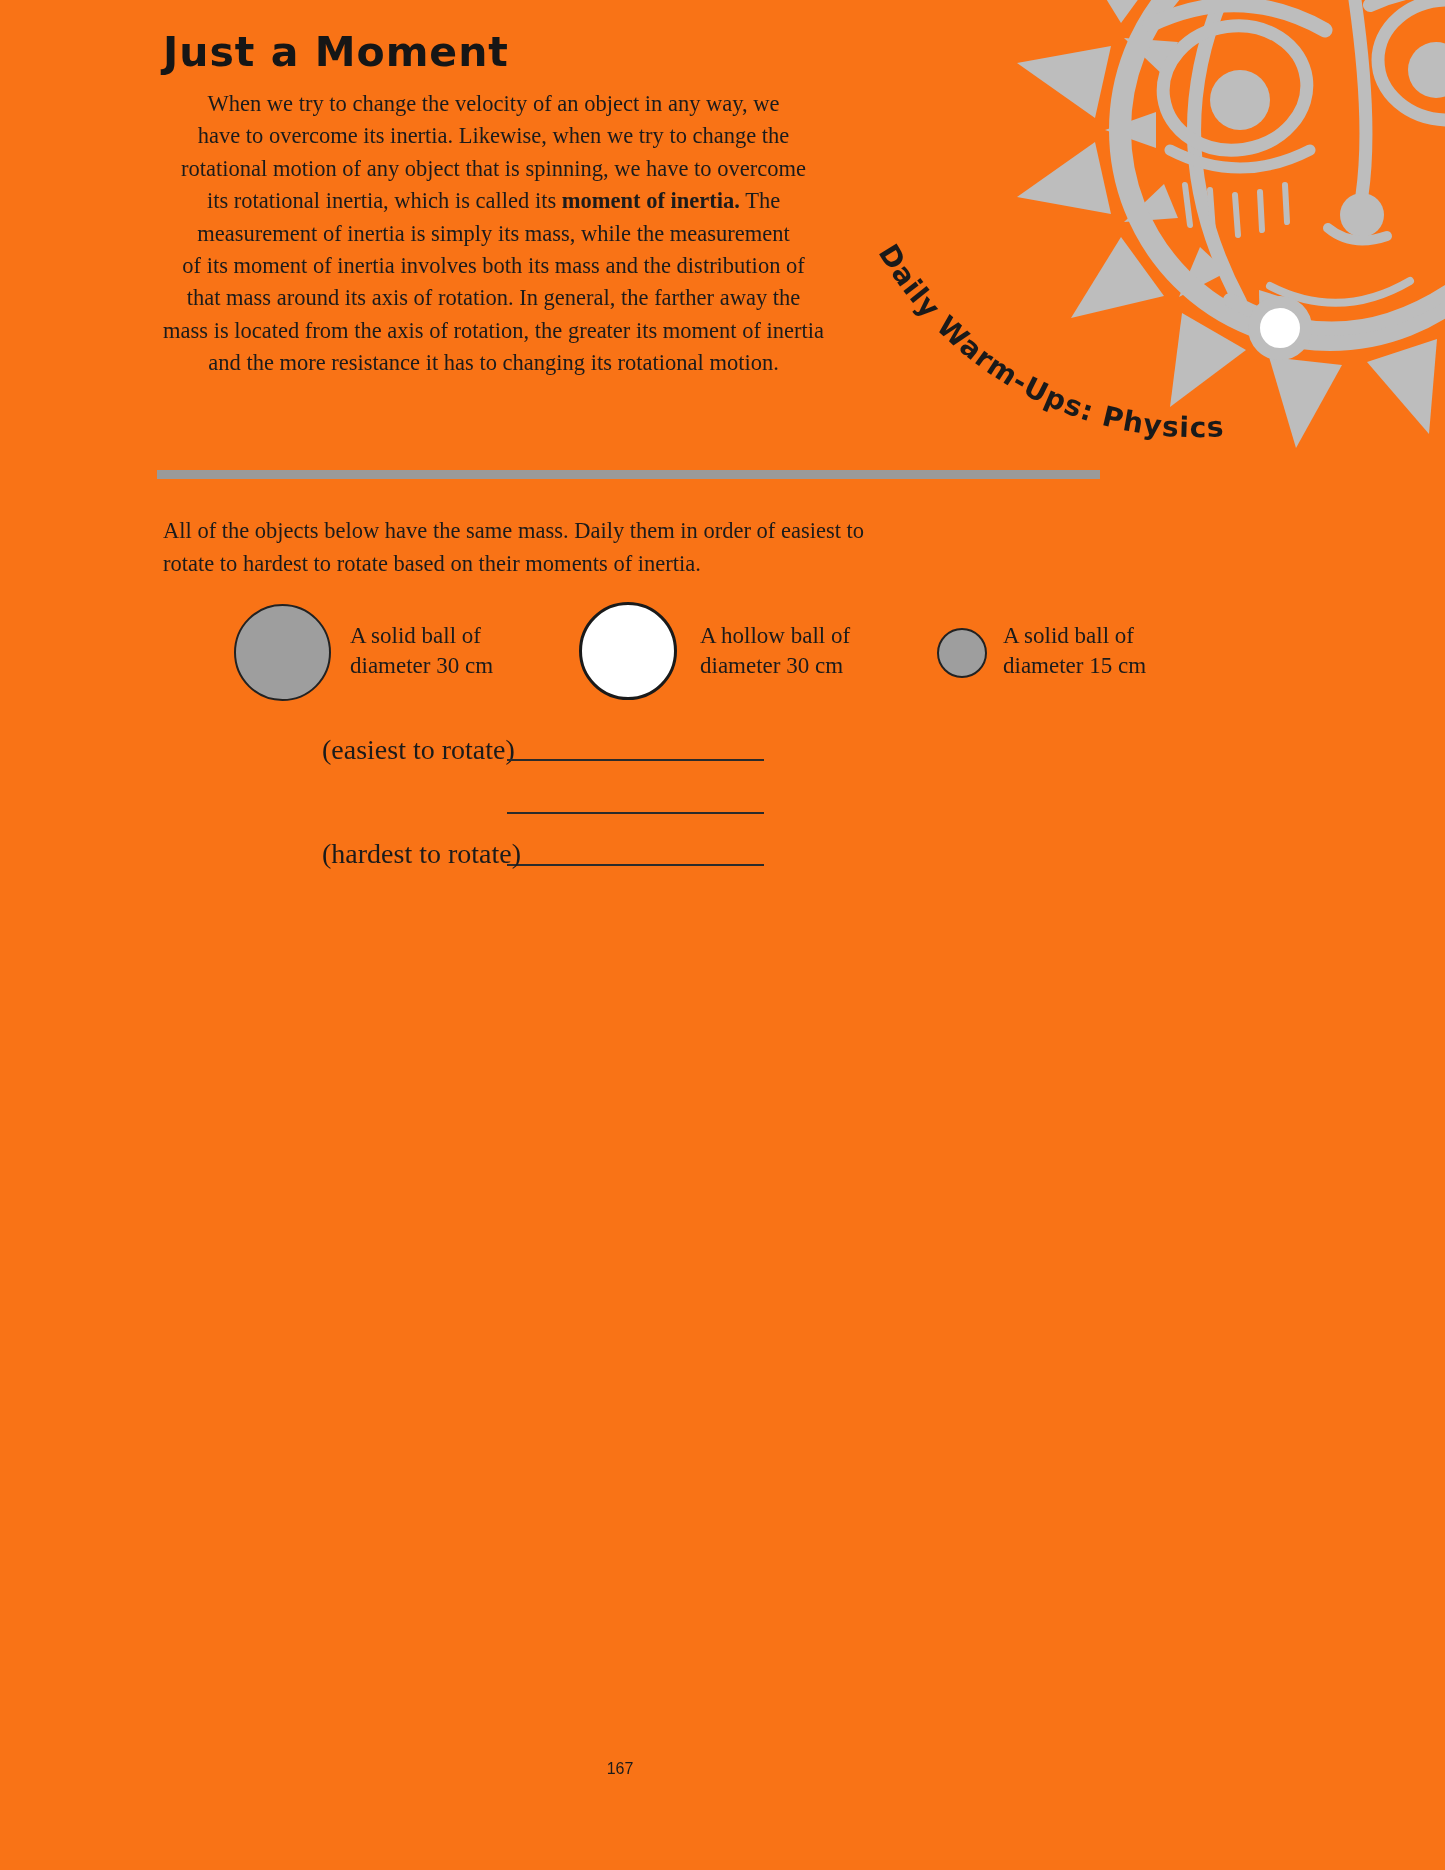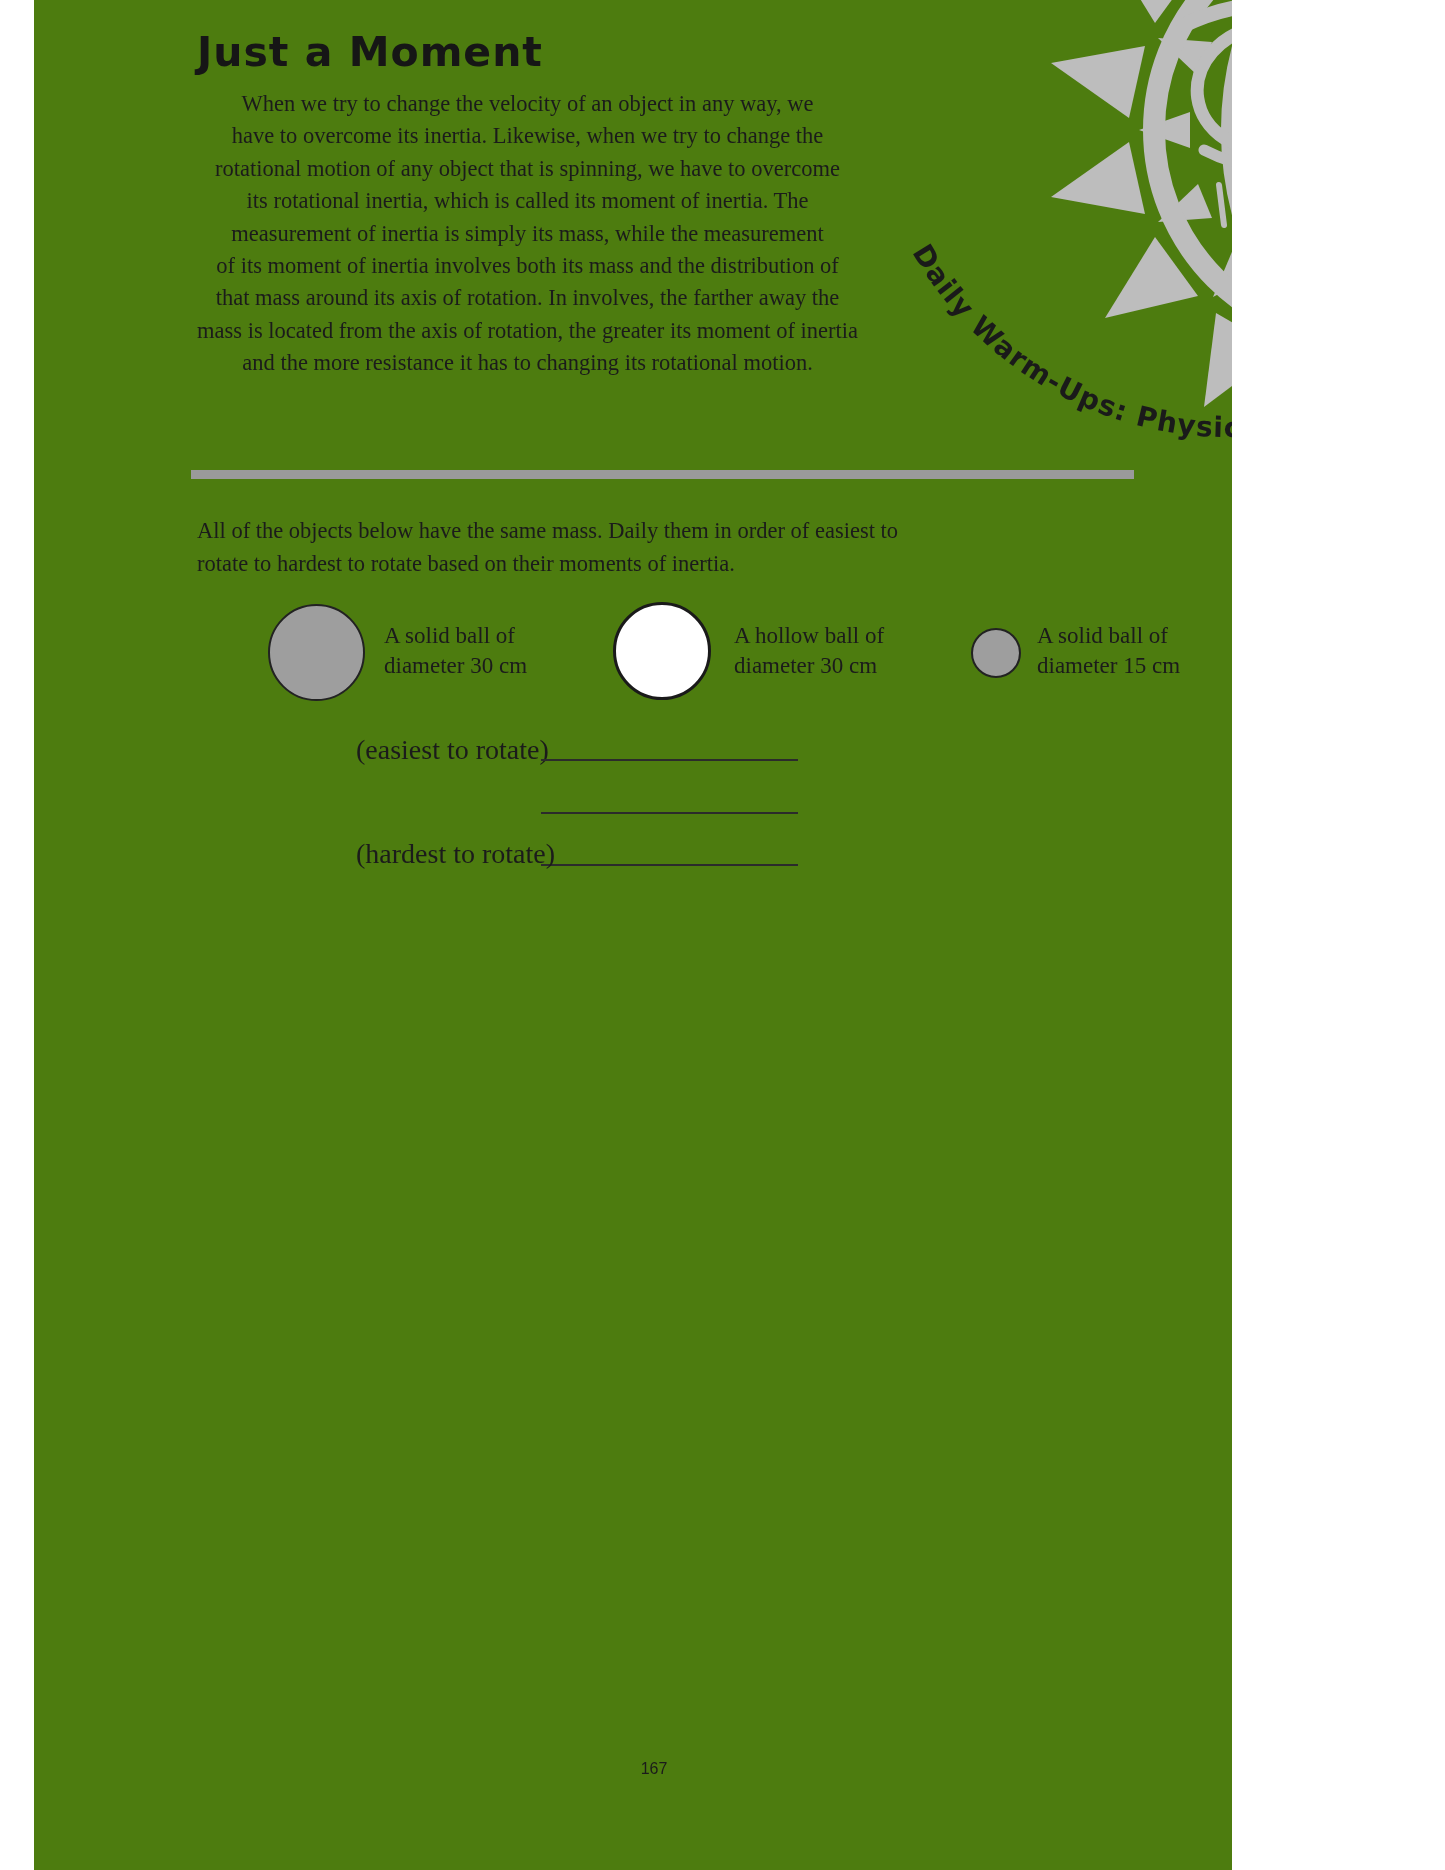--- a/index.html
+++ b/index.html
@@ -1,24 +1,23 @@
 <!DOCTYPE html>
 <html><head>
 <meta charset="utf-8">
 <style>
   html, body { margin: 0; padding: 0; background: #fff; }
   .page {
     position: relative;
-    width: 1198px;
+    width: 1445px;
     height: 1870px;
-    background: #4d7c0f;
+    background: #f97316;
     overflow: hidden;
     font-family: "Liberation Serif", serif;
     color: #1b1b1b;
-    margin-left: 34px;
   }
 
   
   .title {
     position: absolute;
     left: 163px;
     top: 28px;
     margin: 0;
     font-family: "DejaVu Sans", sans-serif;
     font-weight: 700;
@@ -30,21 +29,21 @@
   
   .intro {
     position: absolute;
     left: 163px;
     top: 88px;
     font-size: 22.5px;
     line-height: 32.4px;
     white-space: nowrap;
     text-align: center;
   }
-  .intro b { font-weight: 400; }
+  .intro b { font-weight: 700; }
 
   
   .rule {
     position: absolute;
     left: 157px;
     top: 470px;
     width: 943px;
     height: 9px;
     background: #9a9a9a;
   }
@@ -143,21 +142,21 @@
 
   <h1 class="title">Just a Moment</h1>
 
   <div class="intro">
     <div>When we try to change the velocity of an object in any way, we</div>
     <div>have to overcome its inertia. Likewise, when we try to change the</div>
     <div>rotational motion of any object that is spinning, we have to overcome</div>
     <div><span>its rotational inertia, which is called its </span><b>moment of inertia.</b><span> The</span></div>
     <div>measurement of inertia is simply its mass, while the measurement</div>
     <div>of its moment of inertia involves both its mass and the distribution of</div>
-    <div>that mass around its axis of rotation. In involves, the farther away the</div>
+    <div>that mass around its axis of rotation. In general, the farther away the</div>
     <div>mass is located from the axis of rotation, the greater its moment of inertia</div>
     <div>and the more resistance it has to changing its rotational motion.</div>
   </div>
 
   <div class="rule"></div>
 
   <div class="question">
     <div>All of the objects below have the same mass. Daily them in order of easiest to</div>
     <div>rotate to hardest to rotate based on their moments of inertia.</div>
   </div>

